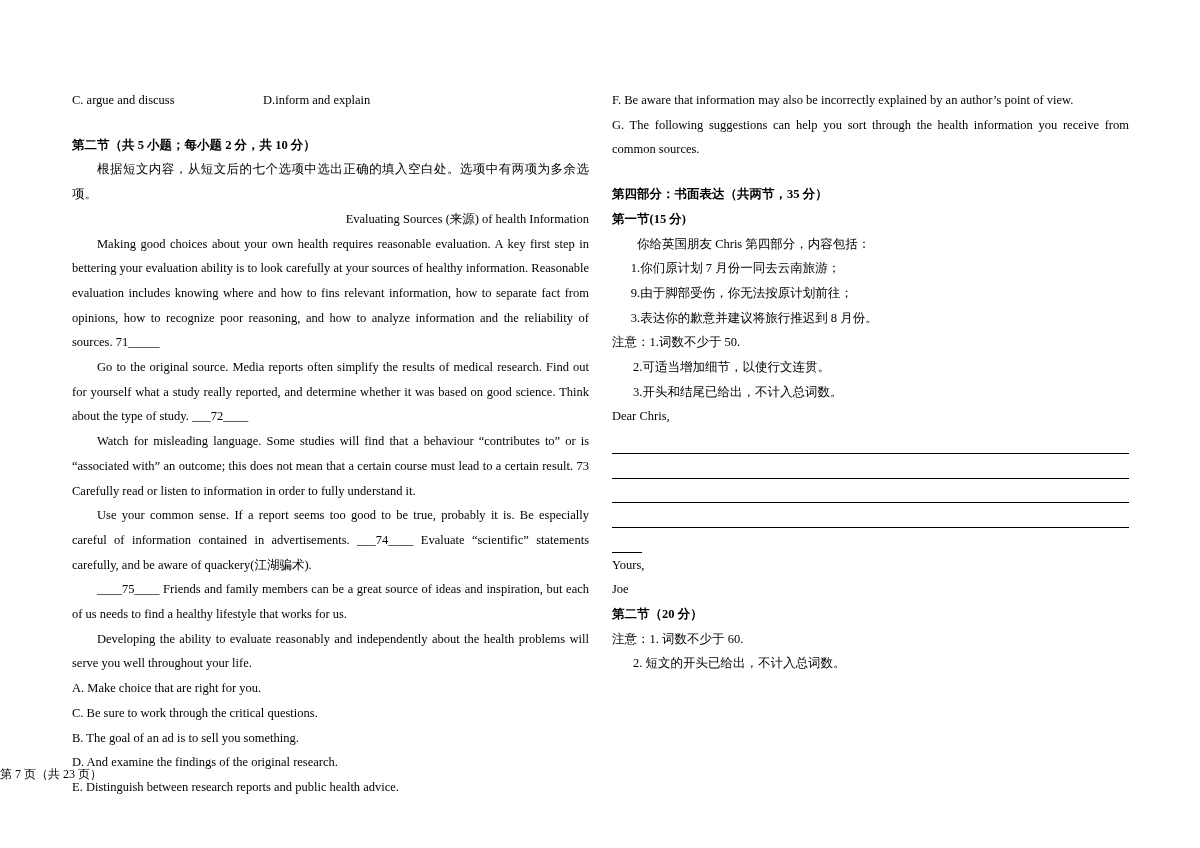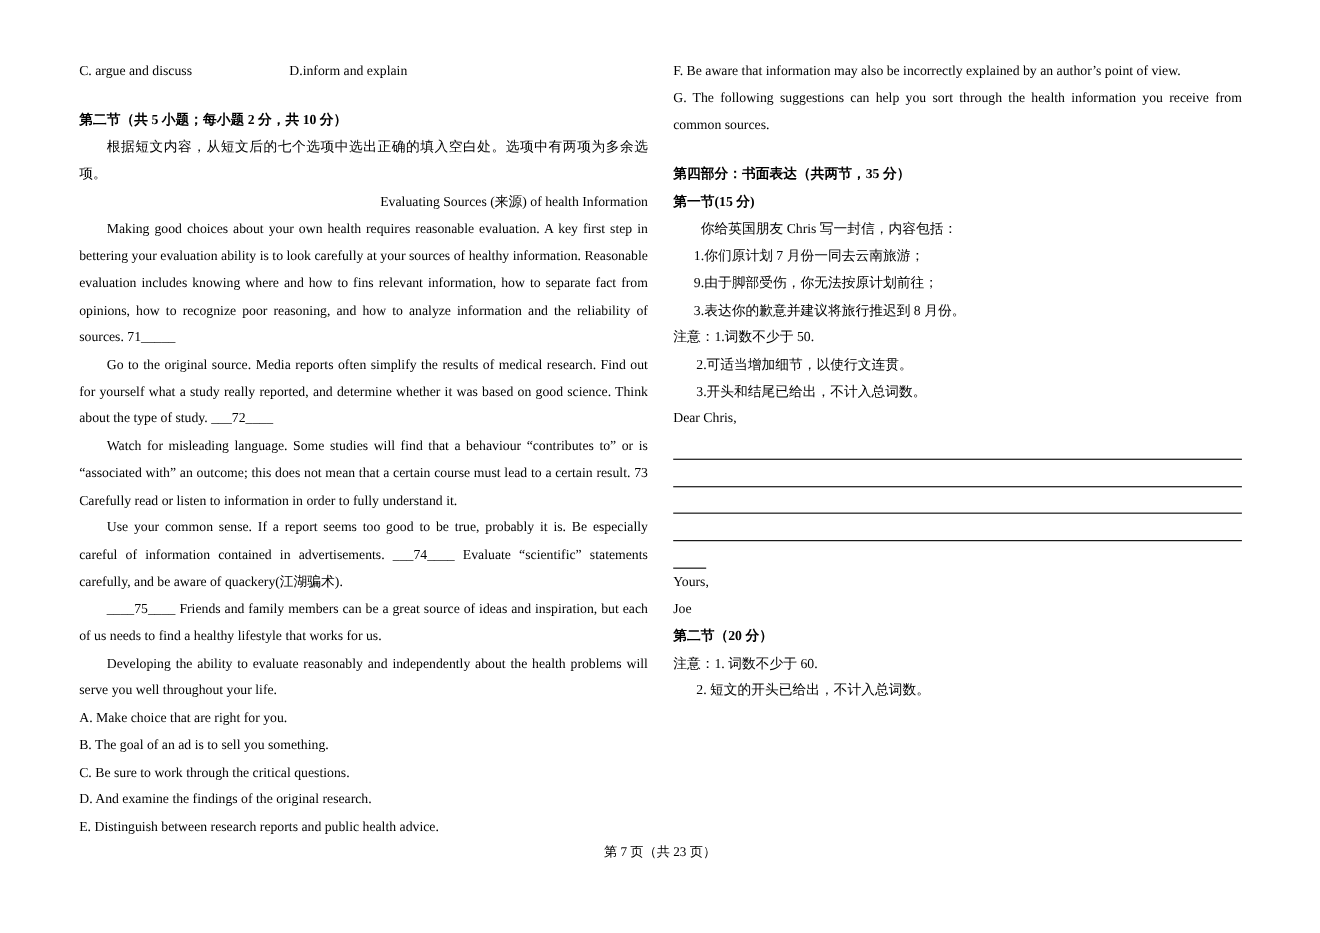--- a/index.html
+++ b/index.html
@@ -4,21 +4,21 @@
 <style>
   * { margin: 0; padding: 0; box-sizing: border-box; }
   html, body { width: 1200px; height: 848px; background: #ffffff; }
   body {
     font-family: "Liberation Serif", "DejaVu Serif", serif;
     font-size: 12.5px;
     color: #000;
     position: relative;
     overflow: hidden;
   }
-  .page { width: 1200px; height: 848px; padding: 52px 71px 0 72px; position: relative; }
+  .page { width: 1200px; height: 848px; padding: 88px 71px 0 72px; position: relative; }
   .columns { display: flex; gap: 23px; }
   .col { width: 517px; }
 
   .ln { line-height: 24.7px; }
   .para {
     line-height: 24.7px;
     text-align: justify;
     text-indent: 2em;
   }
   .para.noindent { text-indent: 0; }
@@ -36,21 +36,21 @@
     height: 24.7px;
     border-bottom: 1px solid #000;
   }
   .wline.short { width: 30px; border-bottom: 1px solid #000; }
 
   .footer {
     position: absolute;
     left: 0;
     right: 0;
     top: 766px;
-    text-align: center;
+    text-align: left;
     font-size: 12px;
   }
 </style>
 </head>
 <body>
 
 <div class="page">
   <div class="columns">
 
     <div class="col">
@@ -64,34 +64,34 @@
       <div class="center">Evaluating Sources (来源) of health Information</div>
 
       <p class="para">Making good choices about your own health requires reasonable evaluation. A key first step in bettering your evaluation ability is to look carefully at your sources of healthy information. Reasonable evaluation includes knowing where and how to fins relevant information, how to separate fact from opinions, how to recognize poor reasoning, and how to analyze information and the reliability of sources. 71_____</p>
       <p class="para">Go to the original source. Media reports often simplify the results of medical research. Find out for yourself what a study really reported, and determine whether it was based on good science. Think about the type of study.  ___72____</p>
       <p class="para">Watch for misleading language. Some studies will find that a behaviour “contributes to” or is “associated with” an outcome; this does not mean that a certain course must lead to a certain result. 73 Carefully read or listen to information in order to fully understand it.</p>
       <p class="para">Use your common sense. If a report seems too good to be true, probably it is. Be especially careful of information contained in advertisements.  ___74____  Evaluate “scientific” statements carefully, and be aware of quackery(江湖骗术).</p>
       <p class="para">____75____ Friends and family members can be a great source of ideas and inspiration, but each of us needs to find a healthy lifestyle that works for us.</p>
       <p class="para">Developing the ability to evaluate reasonably and independently about the health problems will serve you well throughout your life.</p>
 
       <div class="ln">A. Make choice that are right for you.</div>
+      <div class="ln">C. Be sure to work through the critical questions.</div>
       <div class="ln">B. The goal of an ad is to sell you something.</div>
-      <div class="ln">C. Be sure to work through the critical questions.</div>
       <div class="ln">D. And examine the findings of the original research.</div>
       <div class="ln">E. Distinguish between research reports and public health advice.</div>
     </div>
 
     <div class="col">
       <p class="para noindent">F. Be aware that information may also be incorrectly explained by an author’s point of view.</p>
       <p class="para noindent">G. The following suggestions can help you sort through the health information you receive from common sources.</p>
 
       <div class="ln bold mt20">第四部分：书面表达（共两节，35 分）</div>
       <div class="ln bold">第一节(15 分)</div>
 
-      <p class="para">你给英国朋友 Chris 写一封信，内容包括：</p>
+      <p class="para">你给英国朋友 Chris 第四部分，内容包括：</p>
       <div class="pt">1.你们原计划 7 月份一同去云南旅游；</div>
       <div class="pt">9.由于脚部受伤，你无法按原计划前往；</div>
       <div class="pt">3.表达你的歉意并建议将旅行推迟到 8 月份。</div>
 
       <div class="ln">
         <span>注意：</span><span>1.词数不少于 50.</span>
       </div>
       <div class="note-cont">2.可适当增加细节，以使行文连贯。</div>
       <div class="note-cont">3.开头和结尾已给出，不计入总词数。</div>
 

